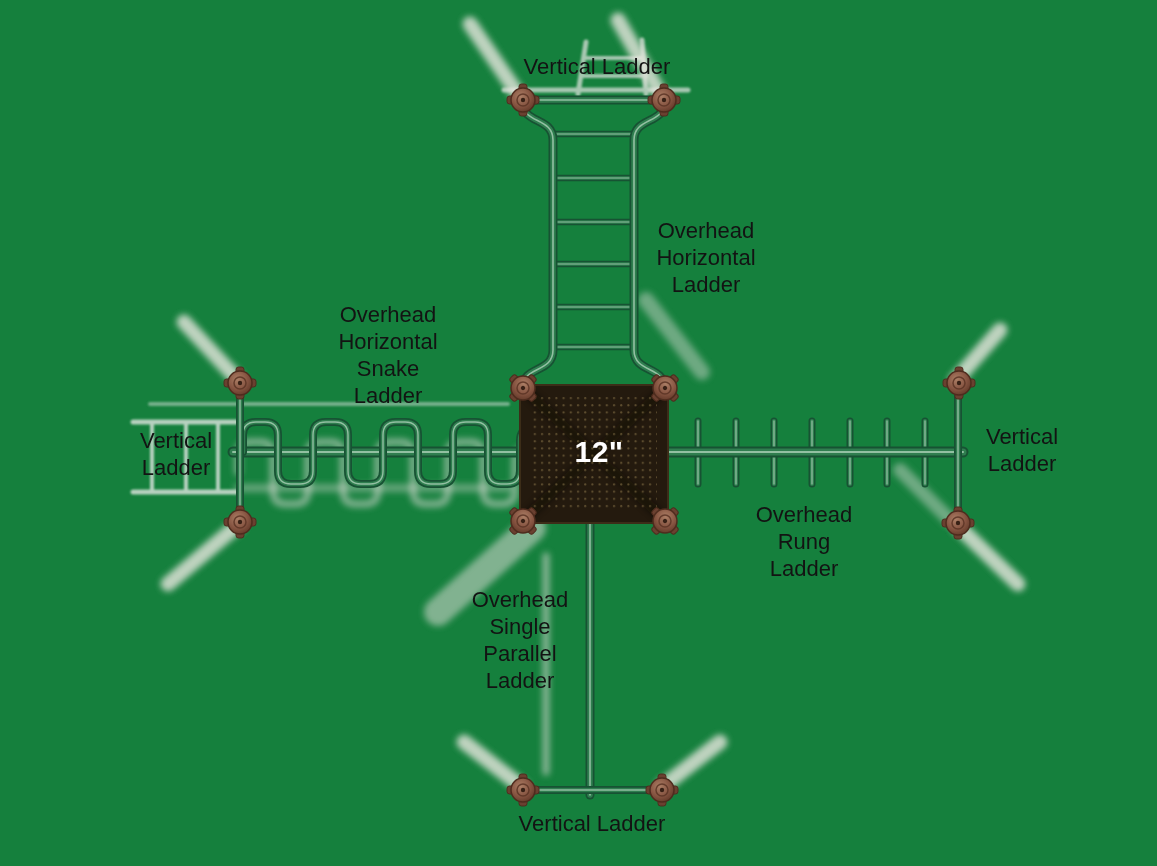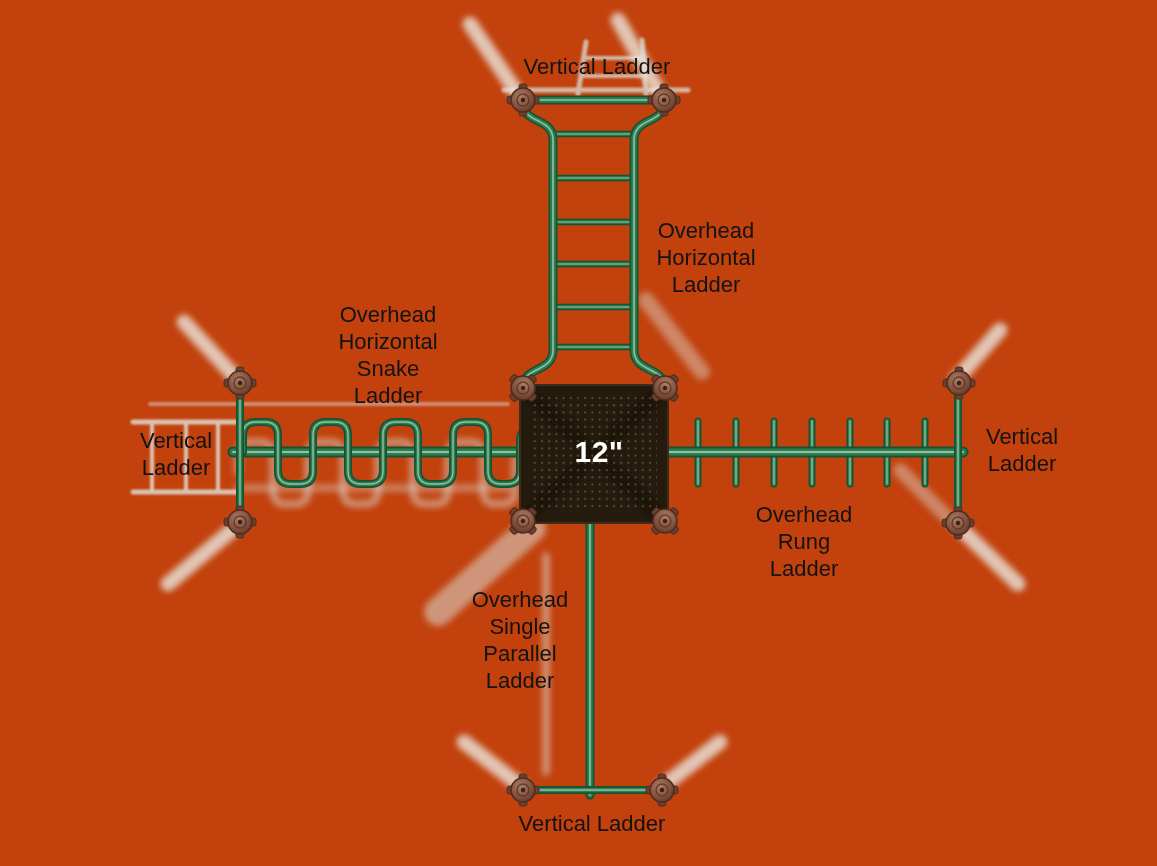--- a/index.html
+++ b/index.html
@@ -1,19 +1,19 @@
 <!DOCTYPE html>
 <html><head>
 <meta charset="utf-8">
 <style>
   html,body{margin:0;padding:0;background:#ffffff;}
   .canvas{
     position:relative;
     width:1157px;height:866px;
-    background:#c2410c;
+    background:#15803d;
     overflow:hidden;
     font-family:"Liberation Sans", sans-serif;
   }
   .canvas svg{position:absolute;left:0;top:0;}
   .lbl{
     position:absolute;
     transform:translate(-50%,-50%);
     text-align:center;
     white-space:pre-line;
     font:22px/27px "Liberation Sans", sans-serif;

